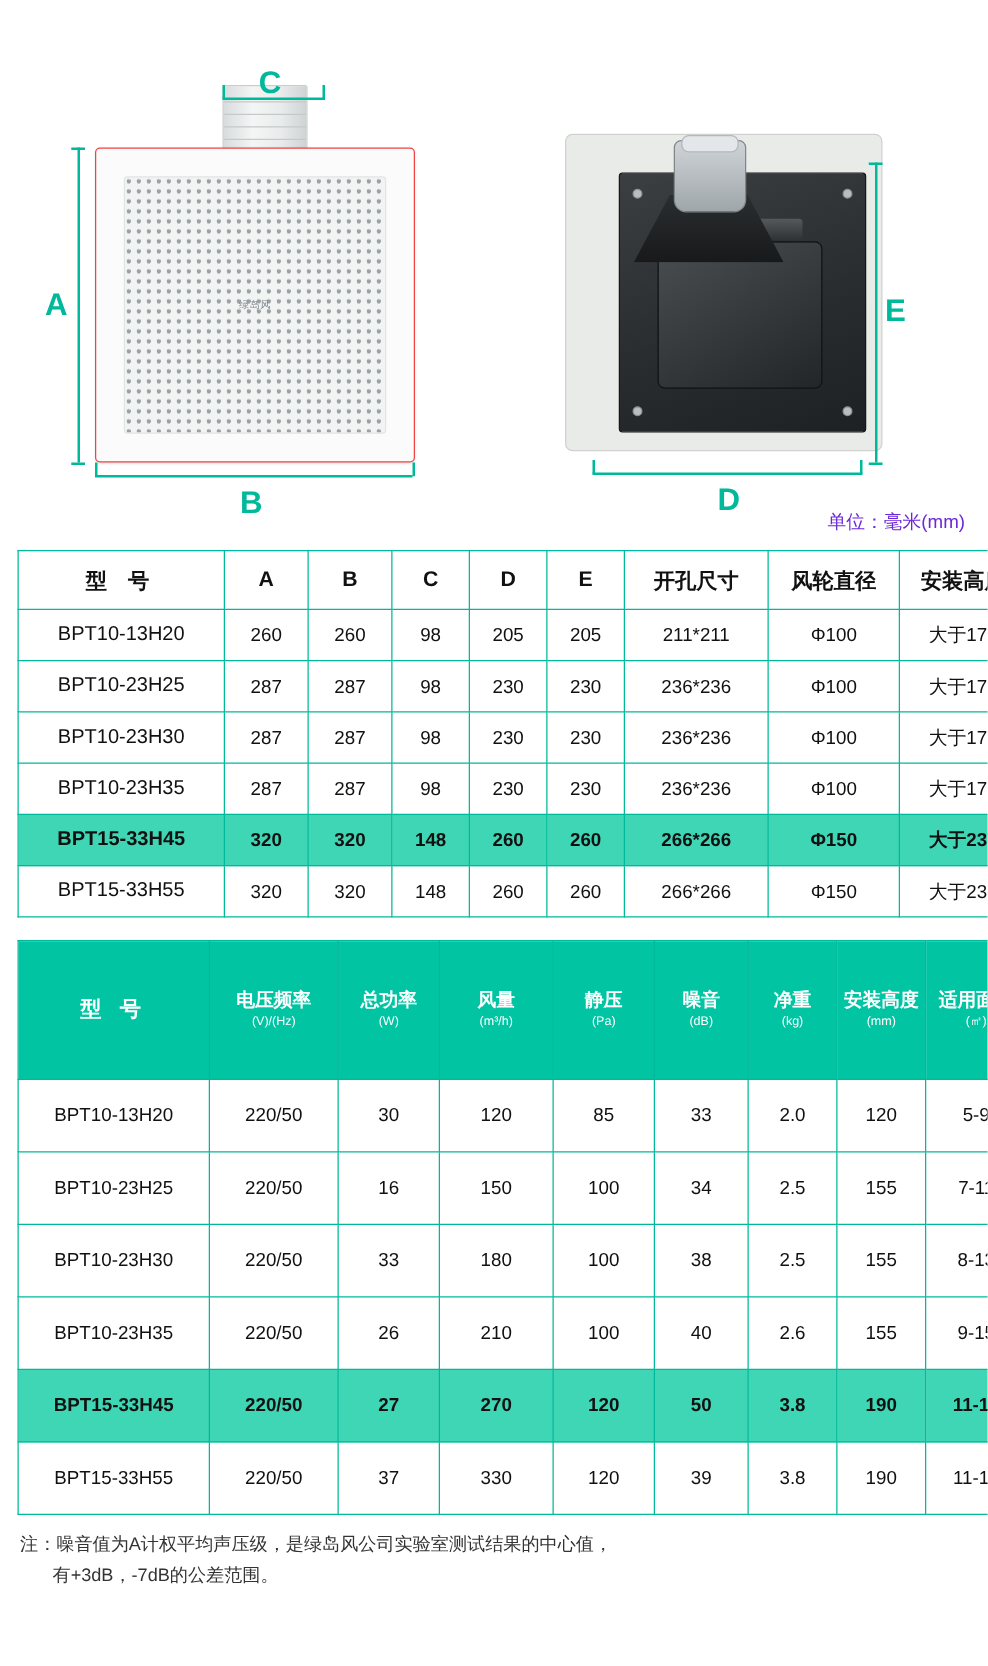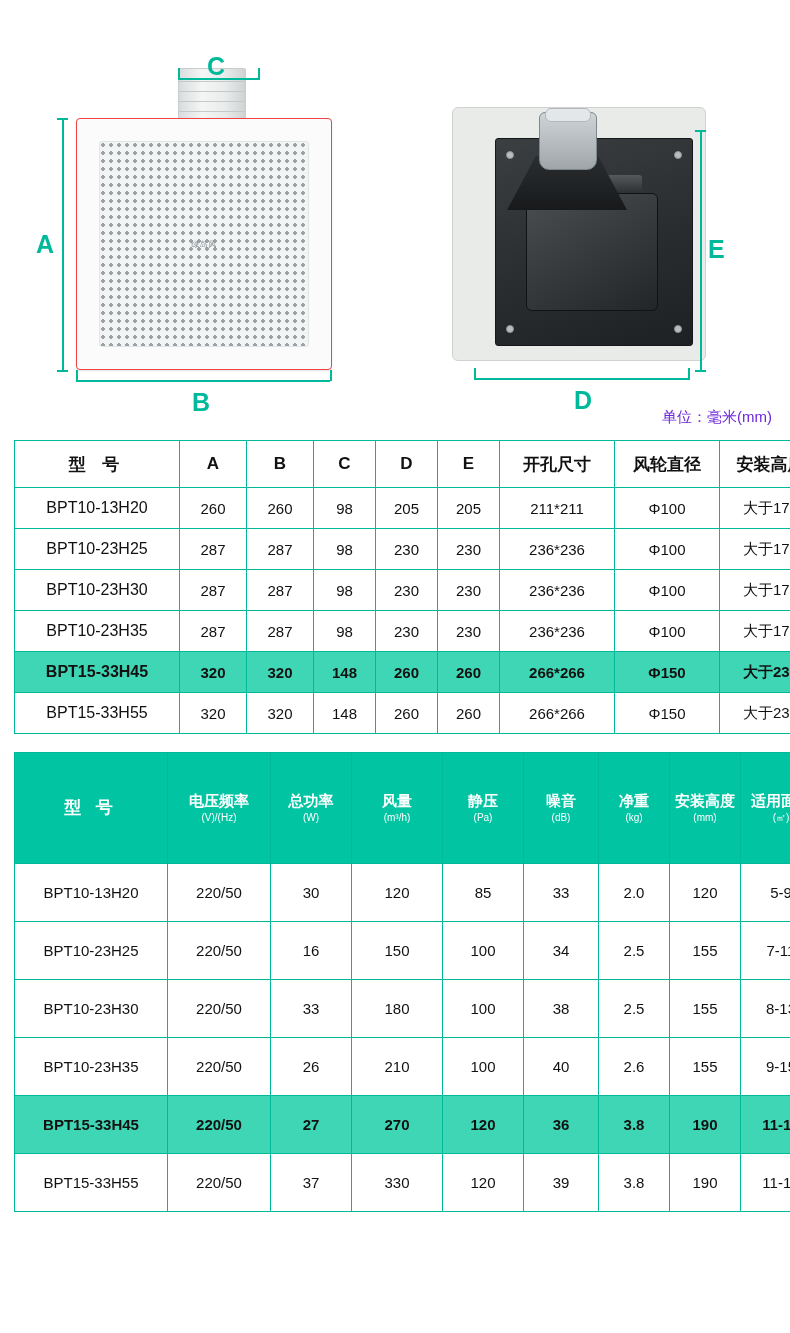--- a/index.html
+++ b/index.html
@@ -352,34 +352,38 @@
           <td>2.6</td>
           <td>155</td>
           <td>9-15</td>
         </tr>
         <tr class="hl">
           <td>BPT15-33H45</td>
           <td>220/50</td>
           <td>27</td>
           <td>270</td>
           <td>120</td>
-          <td>36</td>
+          <td>50</td>
           <td>3.8</td>
           <td>190</td>
           <td>11-17</td>
         </tr>
         <tr>
           <td>BPT15-33H55</td>
           <td>220/50</td>
           <td>37</td>
           <td>330</td>
           <td>120</td>
           <td>39</td>
           <td>3.8</td>
           <td>190</td>
           <td>11-17</td>
         </tr>
       </tbody>
     </table>
   </div>
 
+  <div class="footnote">
+    <span>注：噪音值为A计权平均声压级，是绿岛风公司实验室测试结果的中心值，</span>
+    <span class="ind">有+3dB，-7dB的公差范围。</span>
+  </div>
 
 </div>
 
 </body></html>

